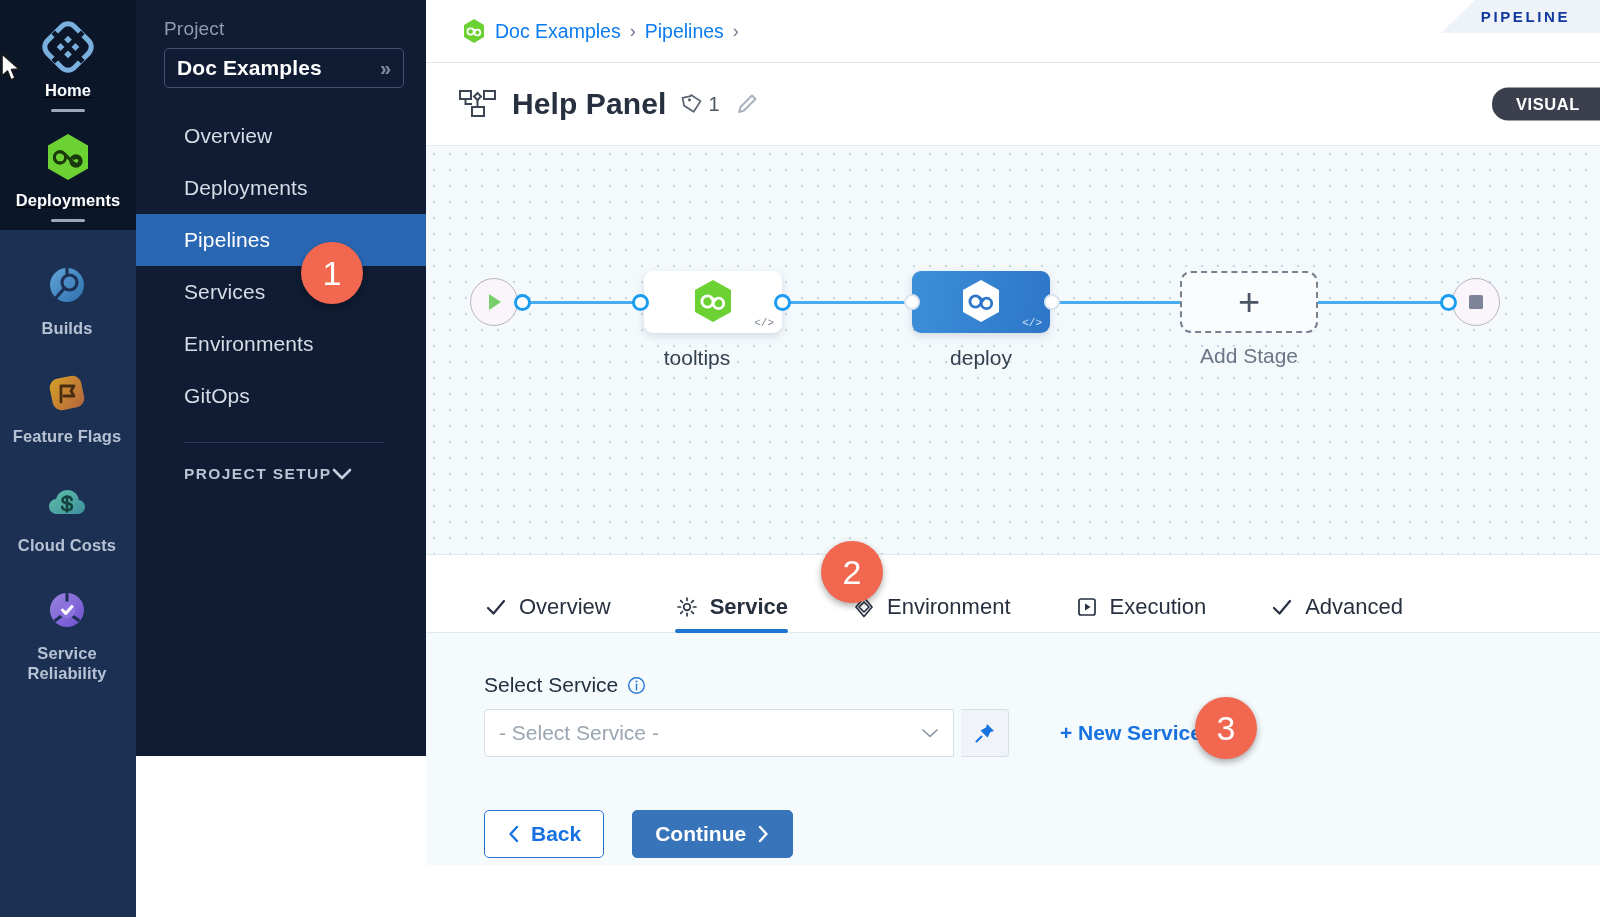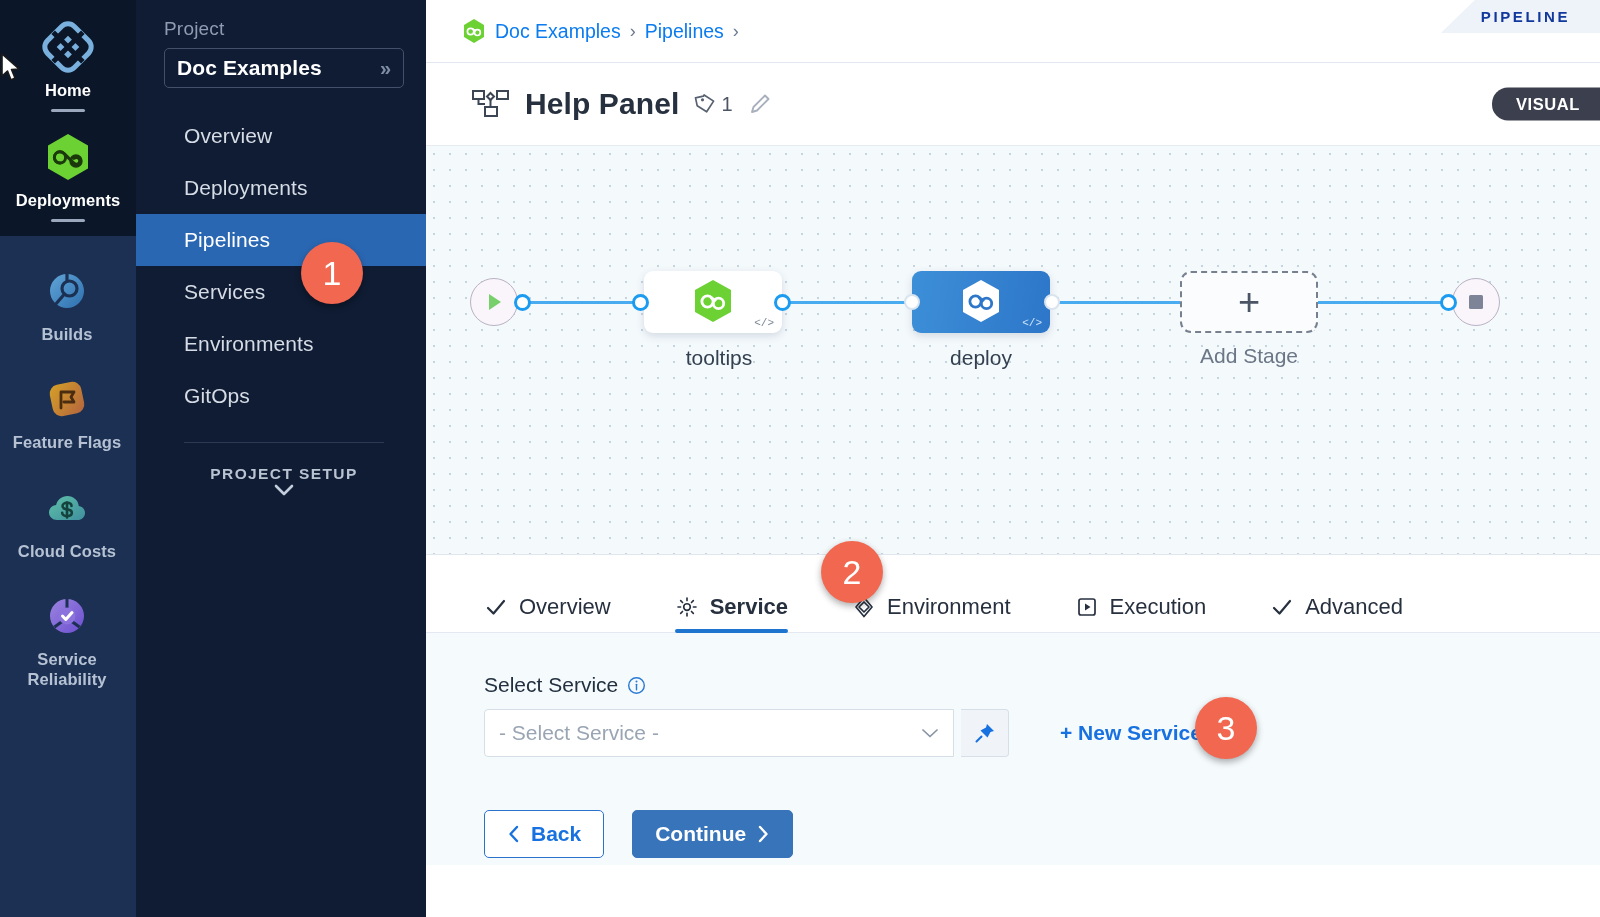--- a/index.html
+++ b/index.html
@@ -14,21 +14,22 @@
   
   .rail {
     width: 136px; height: 917px;
     background: #1b3052;
     position: relative;
     flex: 0 0 136px;
   }
   .rail-top {
     background: #0b1628;
     padding-top: 10px;
-    padding-bottom: 6px;
+    padding-bottom: 0;
+    text-decoration: underline;
   }
   .rail-item {
     display: flex; flex-direction: column; align-items: center;
     padding: 10px 4px 8px 4px;
     cursor: pointer;
   }
   .rail-icon { width: 54px; height: 54px; display: block; }
   .rail-label {
     margin-top: 6px;
     font-size: 16.5px;
@@ -45,21 +46,21 @@
   .rail-bottom { padding-top: 14px; }
   .rail-bottom .rail-item { padding: 14px 4px 14px 2px; }
 
   .cursor-arrow {
     position: absolute; left: 0px; top: 52px; width: 26px; height: 32px;
     pointer-events: none; z-index: 50;
   }
 
   
   .projnav {
-    width: 290px; flex: 0 0 290px; height: 917px;
+    width: 290px; flex: 0 0 290px; height: 756px;
     background: #0f1c33;
     padding-top: 18px;
     position: relative;
   }
   .proj-label {
     color: #8e9bb0; font-size: 19px; padding: 0 0 8px 28px; letter-spacing: .2px;
   }
   .proj-selector {
     margin: 0 22px 0 28px;
     height: 40px;
@@ -83,21 +84,20 @@
     background: #2a67b3; color: #ffffff; font-weight: 400;
   }
   .projnav-divider {
     height: 1px; background: #2b3954; margin: 20px 42px 0 48px;
   }
   .projnav-setup {
     display: flex; align-items: center; justify-content: flex-start;
     padding: 22px 42px 0 48px;
     color: #b9c3d2; font-size: 15.5px; font-weight: 700; letter-spacing: 1.4px;
     cursor: pointer;
-    flex-direction: column;
   }
 
   
   .main { flex: 1; height: 917px; position: relative; background: #ffffff; overflow: hidden; }
 
   .pipeline-corner {
     position: absolute; top: 0; right: 0; height: 33px;
     background: #eef2f9;
     padding: 0 30px 0 40px;
     display: flex; align-items: center;
@@ -108,21 +108,21 @@
 
   .breadcrumb {
     height: 62px; display: flex; align-items: center;
     padding-left: 36px; gap: 9px;
   }
   .crumb-link { color: #0b7cef; font-size: 19.5px; cursor: pointer; }
   .crumb-sep { color: #6b7890; font-size: 18px; }
 
   .title-bar {
     height: 83px; border-top: 1px solid #e3e7ef;
-    display: flex; align-items: center; padding-left: 45px;
+    display: flex; align-items: center; padding-left: 32px;
     gap: 14px; position: relative;
   }
   .title-text { font-size: 30px; font-weight: 700; color: #27303f; letter-spacing: .1px; }
   .tag-count { display: flex; align-items: center; gap: 4px; color: #4b5563; font-size: 20px; }
   .visual-badge {
     position: absolute; right: 0; top: 50%; transform: translateY(-50%);
     background: #3c3f4d; color: #ffffff;
     font-size: 16.5px; font-weight: 700; letter-spacing: .6px;
     padding: 7px 20px 7px 24px;
     border-radius: 16px 0 0 16px;
@@ -449,21 +449,21 @@
 
         <div class="stage-node light" style="left:218px">
           <svg width="44" height="48" viewBox="0 0 44 48">
             <path d="M22 2 L40 12 L40 34 L22 44 L4 34 L4 12 Z" fill="#6cd133"></path>
             <circle cx="16.5" cy="23.5" r="5.6" fill="none" stroke="#ffffff" stroke-width="2.8"></circle>
             <circle cx="27.5" cy="25.4" r="5.2" fill="none" stroke="#ffffff" stroke-width="2.8"></circle>
             <path d="M20.3 20 L24.3 22.2" stroke="#ffffff" stroke-width="2.8" stroke-linecap="round"></path>
           </svg>
           <span class="stage-code">&lt;/&gt;</span>
         </div>
-        <div class="stage-label" style="left:193px">tooltips</div>
+        <div class="stage-label" style="left:171px">tooltips</div>
 
         <div class="dot-hollow" style="left:348px"></div>
         <div class="conn-line" style="left:360px; width:124px"></div>
         <div class="dot-white" style="left:478px"></div>
 
         <div class="stage-node selected" style="left:486px">
           <svg width="44" height="48" viewBox="0 0 44 48">
             <path d="M22 2 L40 12 L40 34 L22 44 L4 34 L4 12 Z" fill="#ffffff"></path>
             <circle cx="16.5" cy="23.5" r="5.6" fill="none" stroke="#2d76c9" stroke-width="2.8"></circle>
             <circle cx="27.5" cy="25.4" r="5.2" fill="none" stroke="#2d76c9" stroke-width="2.8"></circle>

